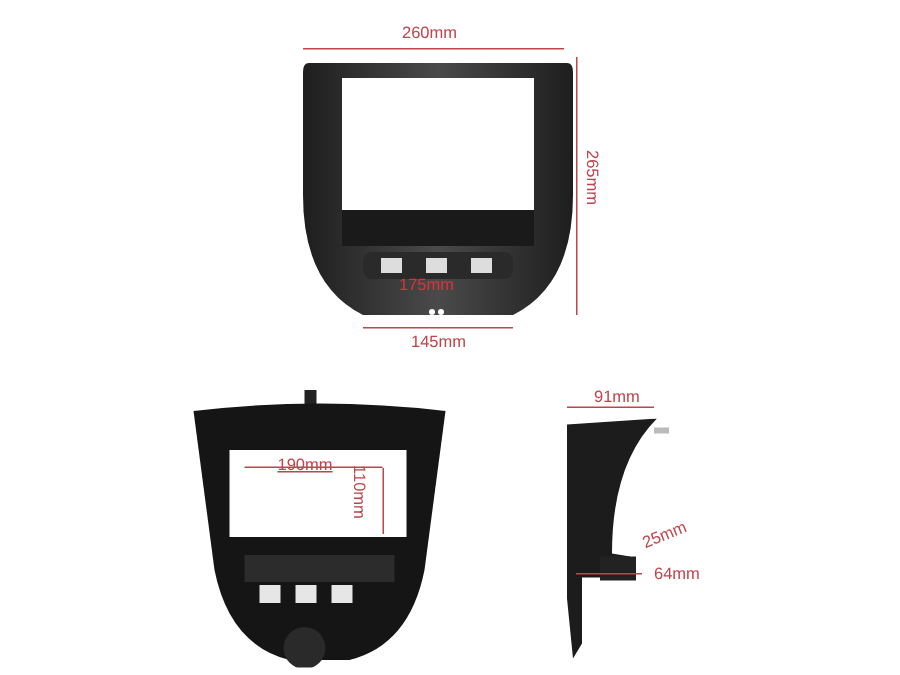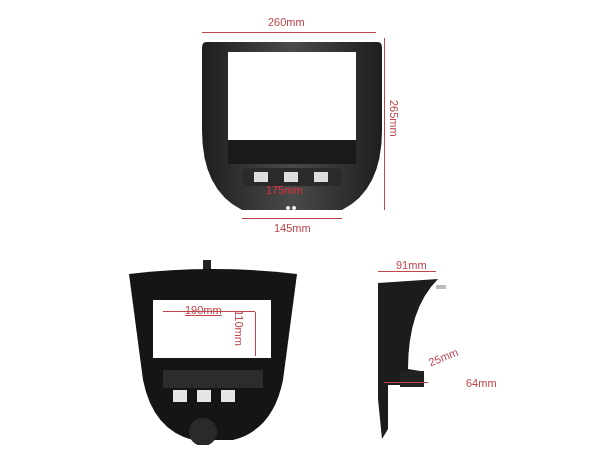--- a/index.html
+++ b/index.html
@@ -62,14 +62,14 @@
 <div class="abs" style="left:360px;top:255px;width:120px;height:195px;">
   <div class="hline" style="left:18px;top:16px;width:58px;"></div>
   <span class="dim-text" style="left:36px;top:4px;">91mm</span>
   <svg class="abs" style="left:18px;top:24px;" width="70" height="160" viewBox="0 0 70 160">
     <path d="M0 4 L60 0 Q30 30 30 90 L42 92 V106 H10 V150 L4 160 L0 120 Z" fill="#1c1c1c"></path>
     <rect x="58" y="6" width="10" height="4" fill="#bbb"></rect>
     <rect x="22" y="92" width="24" height="16" fill="#222"></rect>
   </svg>
   <div class="hline" style="left:24px;top:127px;width:44px;"></div>
   <span class="dim-text" style="left:68px;top:96px;transform:rotate(-22deg);">25mm</span>
-  <span class="dim-text" style="left:76px;top:122px;margin-left:30px;">64mm</span>
+  <span class="dim-text" style="left:76px;top:122px;">64mm</span>
 </div>
 
 </body></html>

